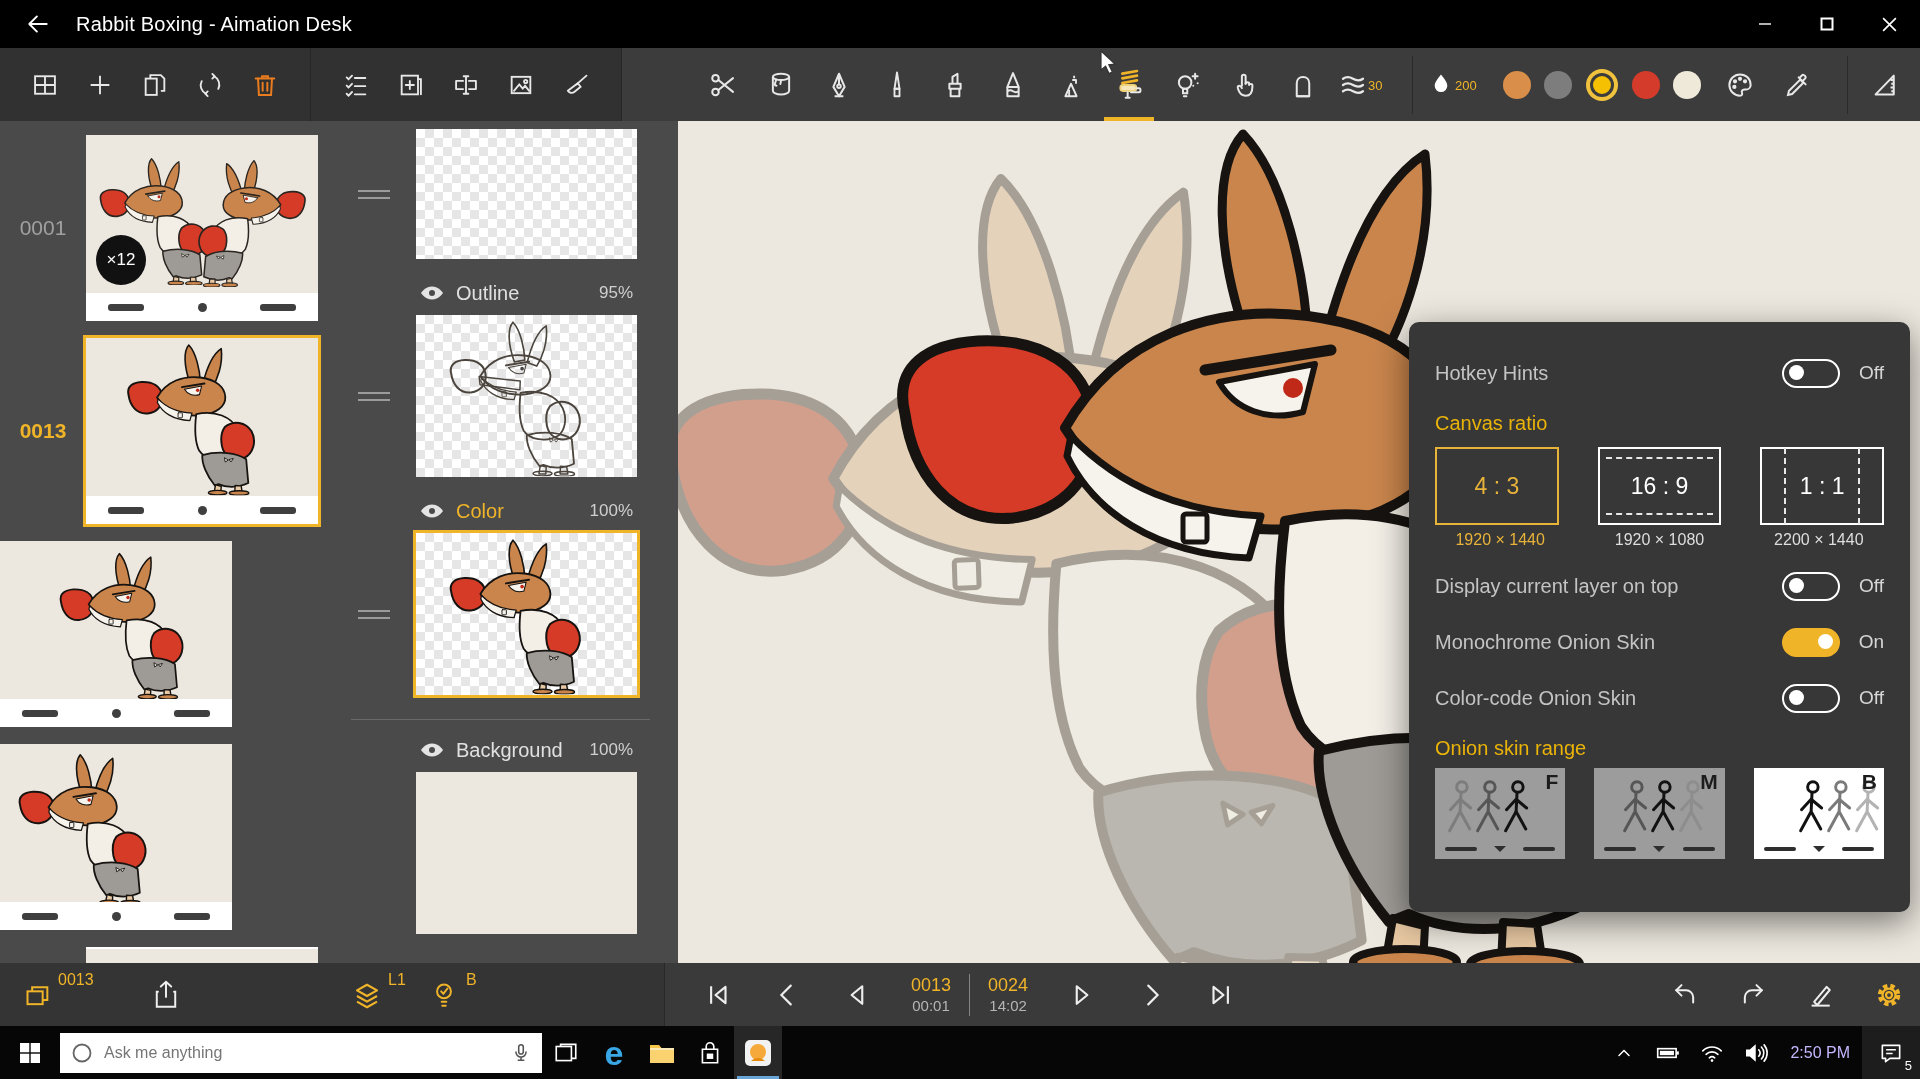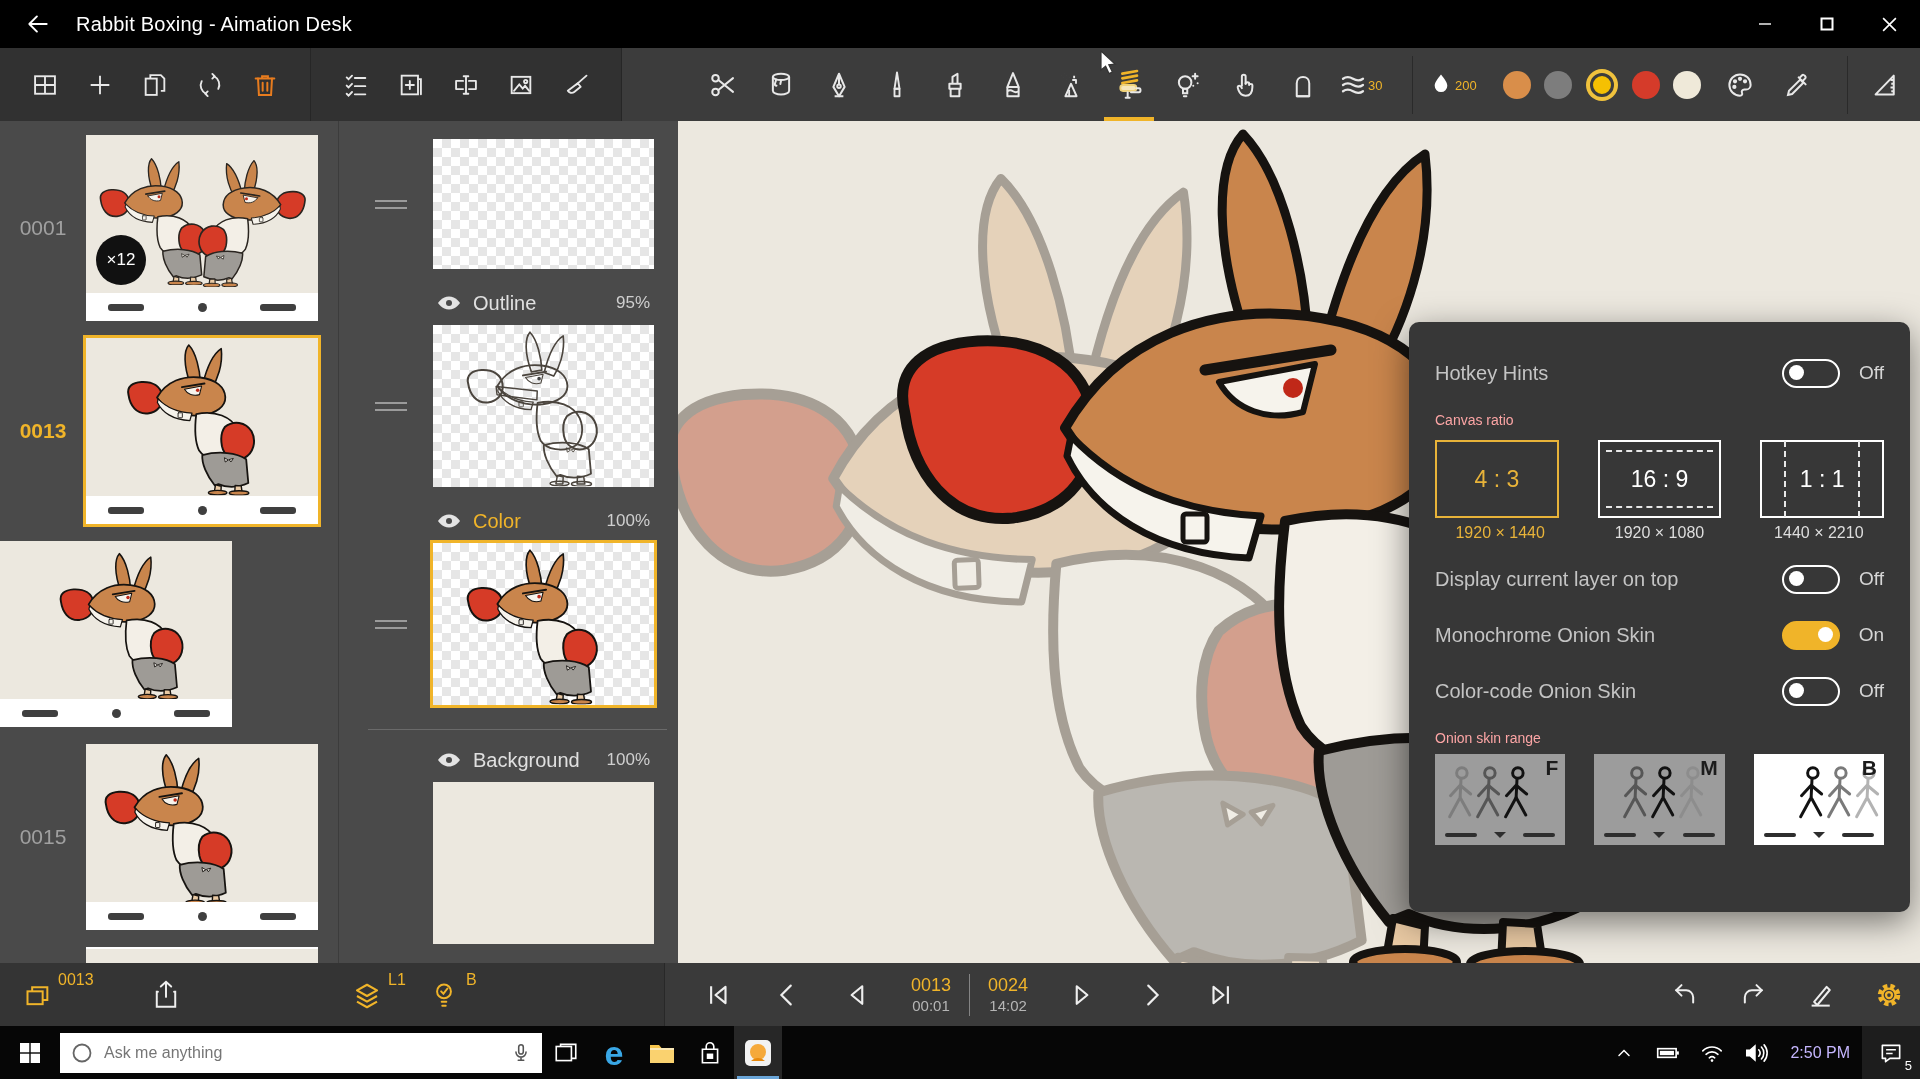--- a/index.html
+++ b/index.html
@@ -41,22 +41,22 @@
   .fentry.sel .fthumb { outline:3px solid #f0b429; }
   .fimg { width:232px; height:158px; background:#ece8df; overflow:hidden; }
   .fimg svg { display:block; width:100%; height:100%; }
   .fstrip { width:232px; height:28px; background:#fff; display:flex; align-items:center; justify-content:space-between; padding:0 22px; }
   .fdash { width:36px; height:7px; border-radius:3px; background:#3f3f3f; }
   .fdot { width:9px; height:9px; border-radius:50%; background:#3f3f3f; }
   .xbadge { position:absolute; left:10px; bottom:36px; width:50px; height:50px; border-radius:50%;
     background:#111; color:#fff; font-size:17px; display:flex; align-items:center; justify-content:center; }
   .fpartial { margin-left:86px; width:232px; height:18px; background:#ece8df; border-top:2px solid #fff; }
 
-  .layers-panel { position:absolute; left:348px; top:121px; width:339px; height:842px; background:#4a4a4a;
-    overflow:hidden; padding-top:18px; }
+  .layers-panel { position:absolute; left:331px; top:121px; width:339px; height:842px; background:#4a4a4a;
+    overflow:hidden; padding-top:8px; }
   .lrow { display:flex; align-items:center; margin-bottom:12px; }
   .lhandle { width:85px; display:flex; flex-direction:column; align-items:center; gap:5px; }
   .lhandle i { display:block; width:32px; height:2px; background:#9b9b9b; }
   .lthumb { position:relative; width:221px; height:162px; background:#fff; }
   .lthumb.cut { height:130px; }
   .lthumb.sel { outline:3px solid #f0b429; }
   .checker { background:conic-gradient(#e6e6e6 0 25%, #ffffff 0 50%, #e6e6e6 0 75%, #ffffff 0) 0 0 / 18px 18px; }
   .lthumb svg { position:absolute; inset:0; width:100%; height:100%; }
   .lcap { height:44px; display:flex; align-items:center; margin-left:85px; width:221px; padding:0 4px; }
   .lcap .lname { color:#e0e0e0; font-size:20px; margin-left:12px; }
@@ -72,21 +72,21 @@
   
   .settings { position:absolute; left:1409px; top:322px; width:501px; height:590px; background:#373737;
     border-radius:10px; box-shadow:0 10px 34px rgba(0,0,0,.5); color:#c9c9c9; padding:34px 26px 0 26px; z-index:6; }
   .srow { display:flex; align-items:center; height:34px; margin-bottom:22px; }
   .srow .slabel { flex:1; font-size:20px; color:#c4c4c4; }
   .toggle { width:58px; height:29px; border-radius:15px; border:2.5px solid #fff; position:relative; }
   .toggle .knob { position:absolute; top:4px; left:5px; width:15px; height:15px; border-radius:50%; background:#fff; }
   .toggle.on { background:#f0b429; border-color:#f0b429; }
   .toggle.on .knob { left:auto; right:5px; }
   .tstate { width:44px; text-align:right; font-size:19px; color:#d6d6d6; }
-  .sheading { font-size:14px; color:#fca5a5; margin-bottom:12px; }
+  .sheading { font-size:20px; color:#eab308; margin-bottom:12px; }
   .ratio-row { display:flex; gap:39px; margin-bottom:6px; }
   .ratio-box { width:133px; height:78px; border:2px solid #fff; color:#fff; display:flex; align-items:center;
     justify-content:center; font-size:23px; position:relative; }
   .ratio-box.sel { border-color:#e8b339; color:#e8b339; }
   .rb-h { position:absolute; left:6px; right:6px; top:8px; bottom:8px; border-top:2px dashed #e8e8e8; border-bottom:2px dashed #e8e8e8; }
   .rb-v { position:absolute; left:22px; right:22px; top:-1px; bottom:-1px; border-left:2px dashed #e8e8e8; border-right:2px dashed #e8e8e8; }
   .ratio-sizes { display:flex; gap:29px; margin-bottom:20px; }
   .ratio-sizes div { width:133px; text-align:center; font-size:16px; color:#dedede; }
   .ratio-sizes div.sel { color:#e8b339; }
   .range-row { display:flex; gap:29px; }
@@ -449,21 +449,20 @@
           </div>
         <div class="fstrip">
             <i class="fdash"></i>
             <i class="fdot"></i>
             <i class="fdash"></i>
           </div>
       </div>
     </div>
 
     <div class="fentry">
-      <div class="flabel">0015</div>
       <div class="fthumb">
         <div class="fimg">
             <svg viewBox="0 0 1242 842" preserveAspectRatio="xMidYMid slice">
           <g transform="translate(60 50) scale(0.95)">
                 <use href="#rabbit" width="780" height="850"></use>
               </g>
         </svg>
           </div>
         <div class="fstrip">
             <i class="fdash"></i>
@@ -583,21 +582,21 @@
           <span>16 : 9</span>
         </div>
       <div class="ratio-box">
           <div class="rb-v"></div>
           <span>1 : 1</span>
         </div>
     </div>
     <div class="ratio-sizes">
       <div class="sel">1920 × 1440</div>
       <div>1920 × 1080</div>
-      <div>1440 × 2210</div>
+      <div>2200 × 1440</div>
     </div>
 
     <div class="srow">
       <span class="slabel">Display current layer on top</span>
       <div class="toggle">
           <div class="knob"></div>
         </div>
       <span class="tstate">Off</span>
     </div>
     <div class="srow">

